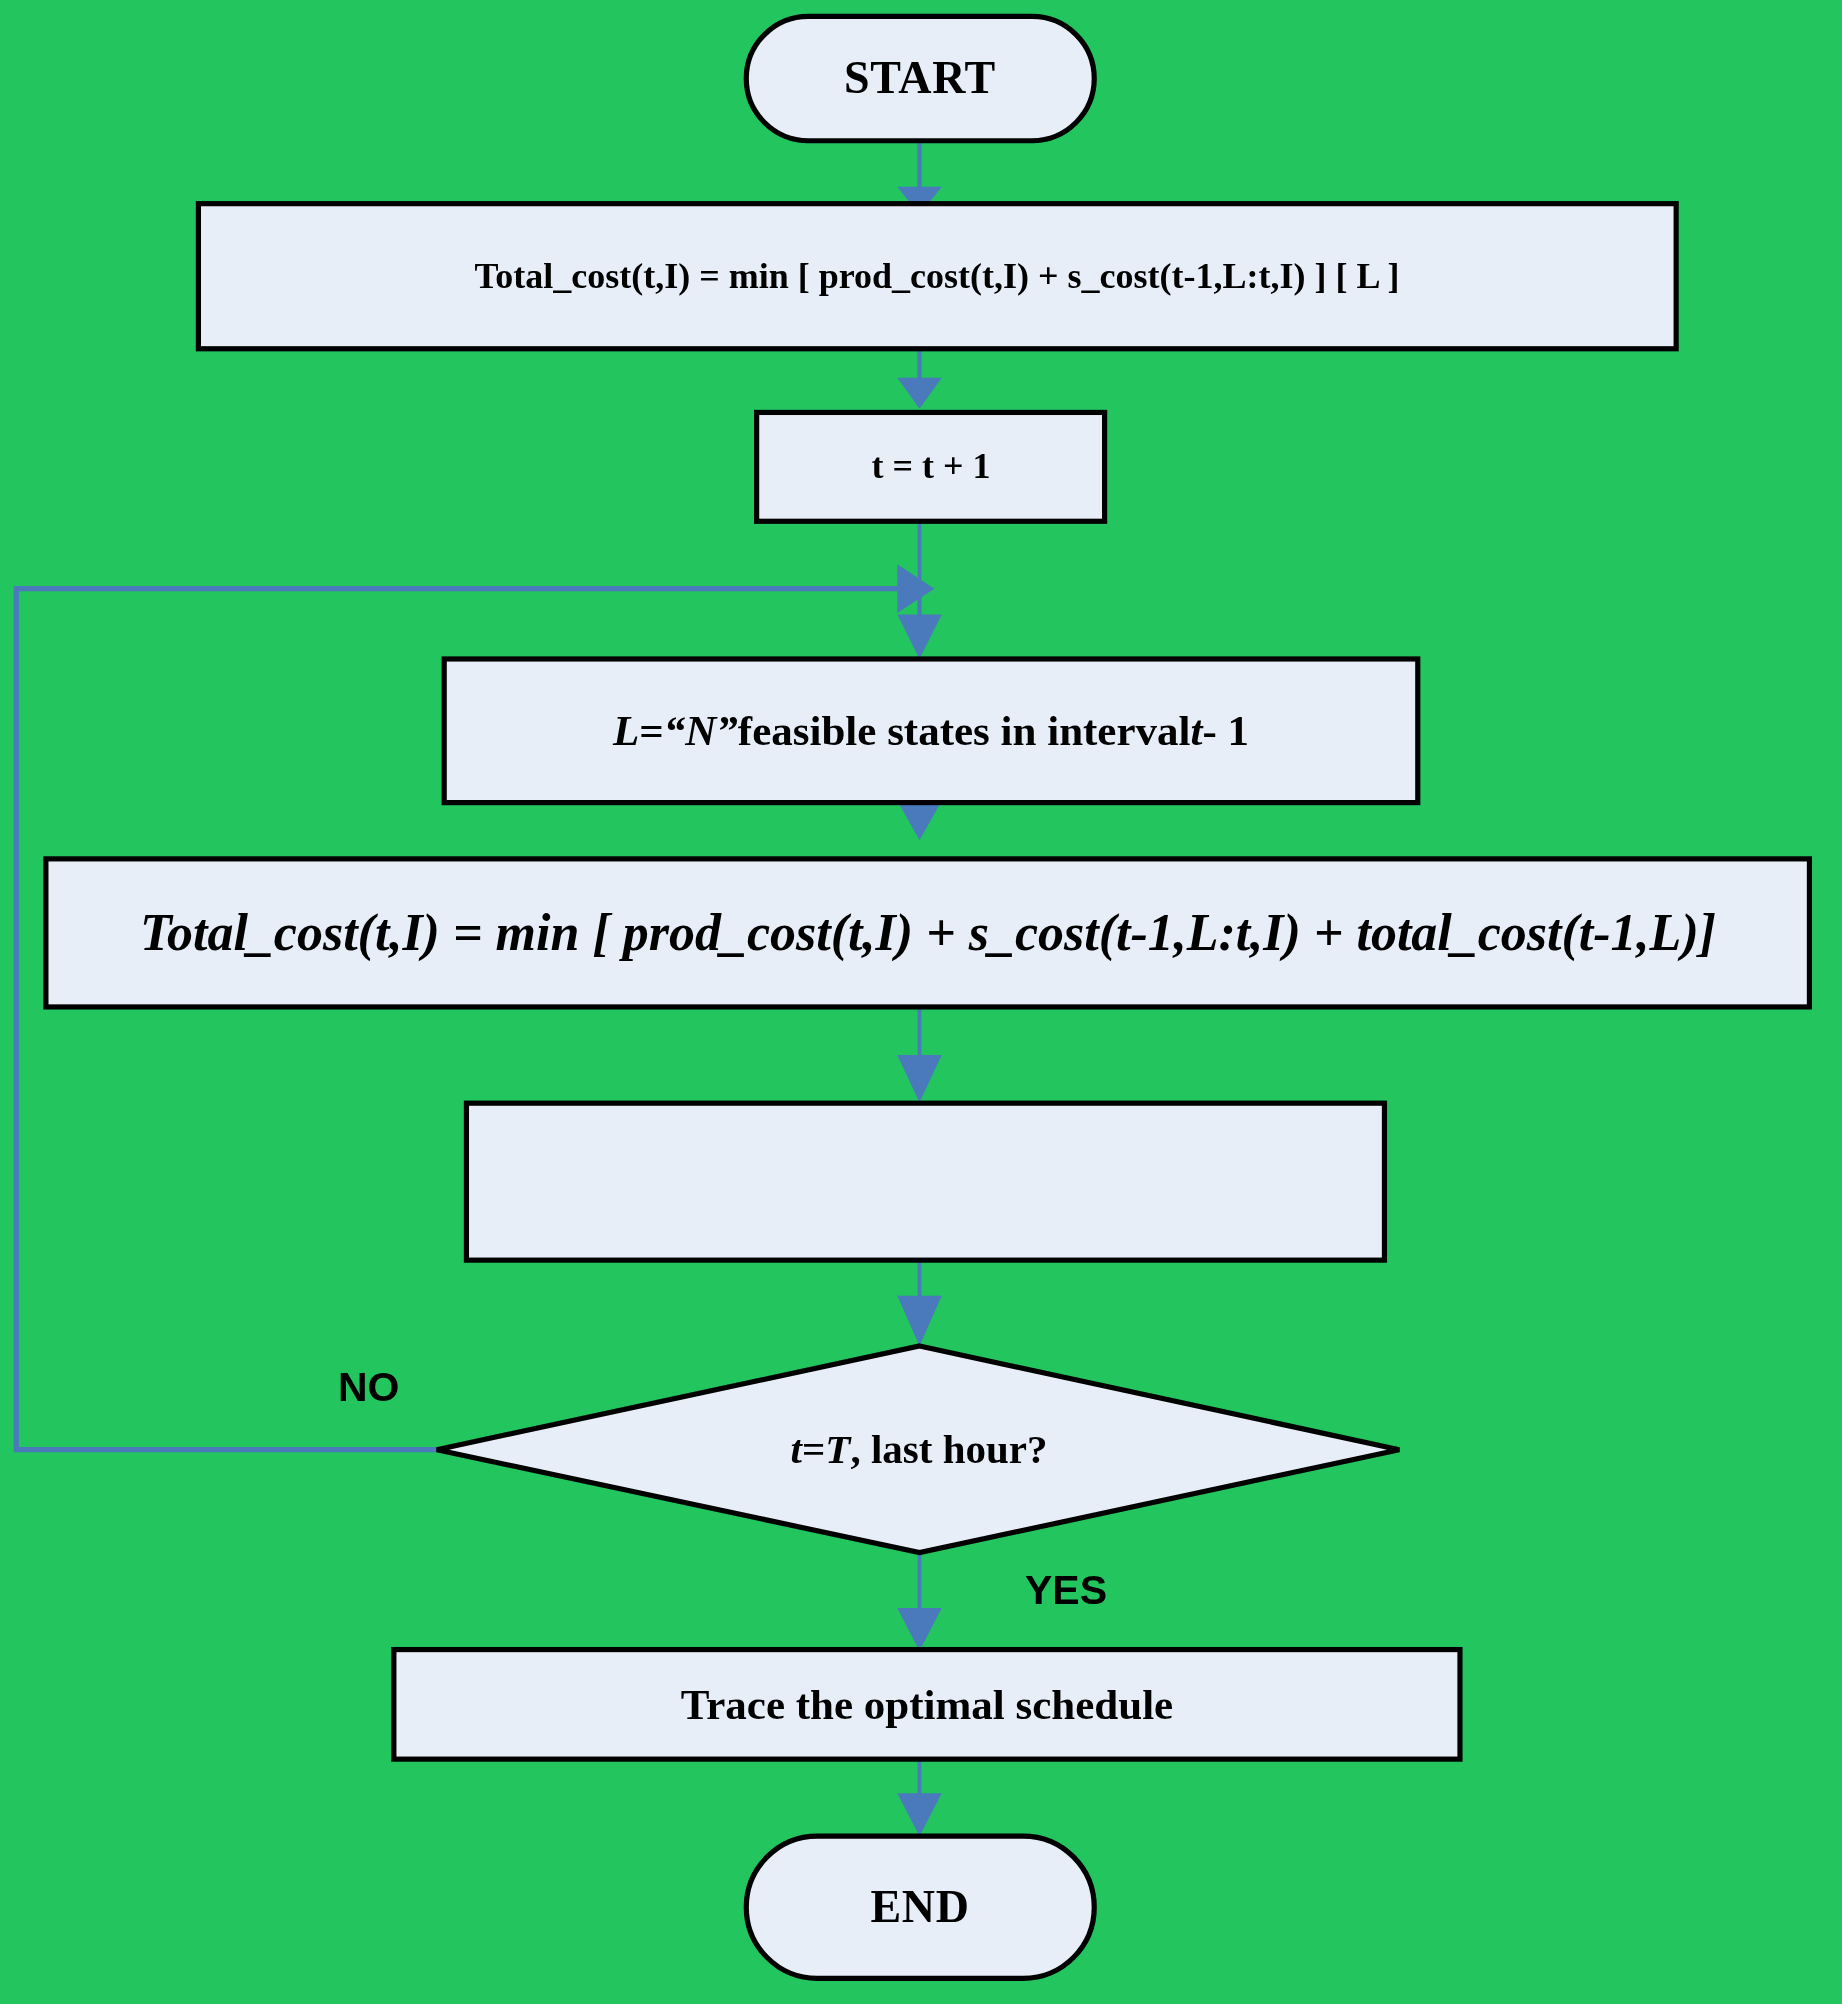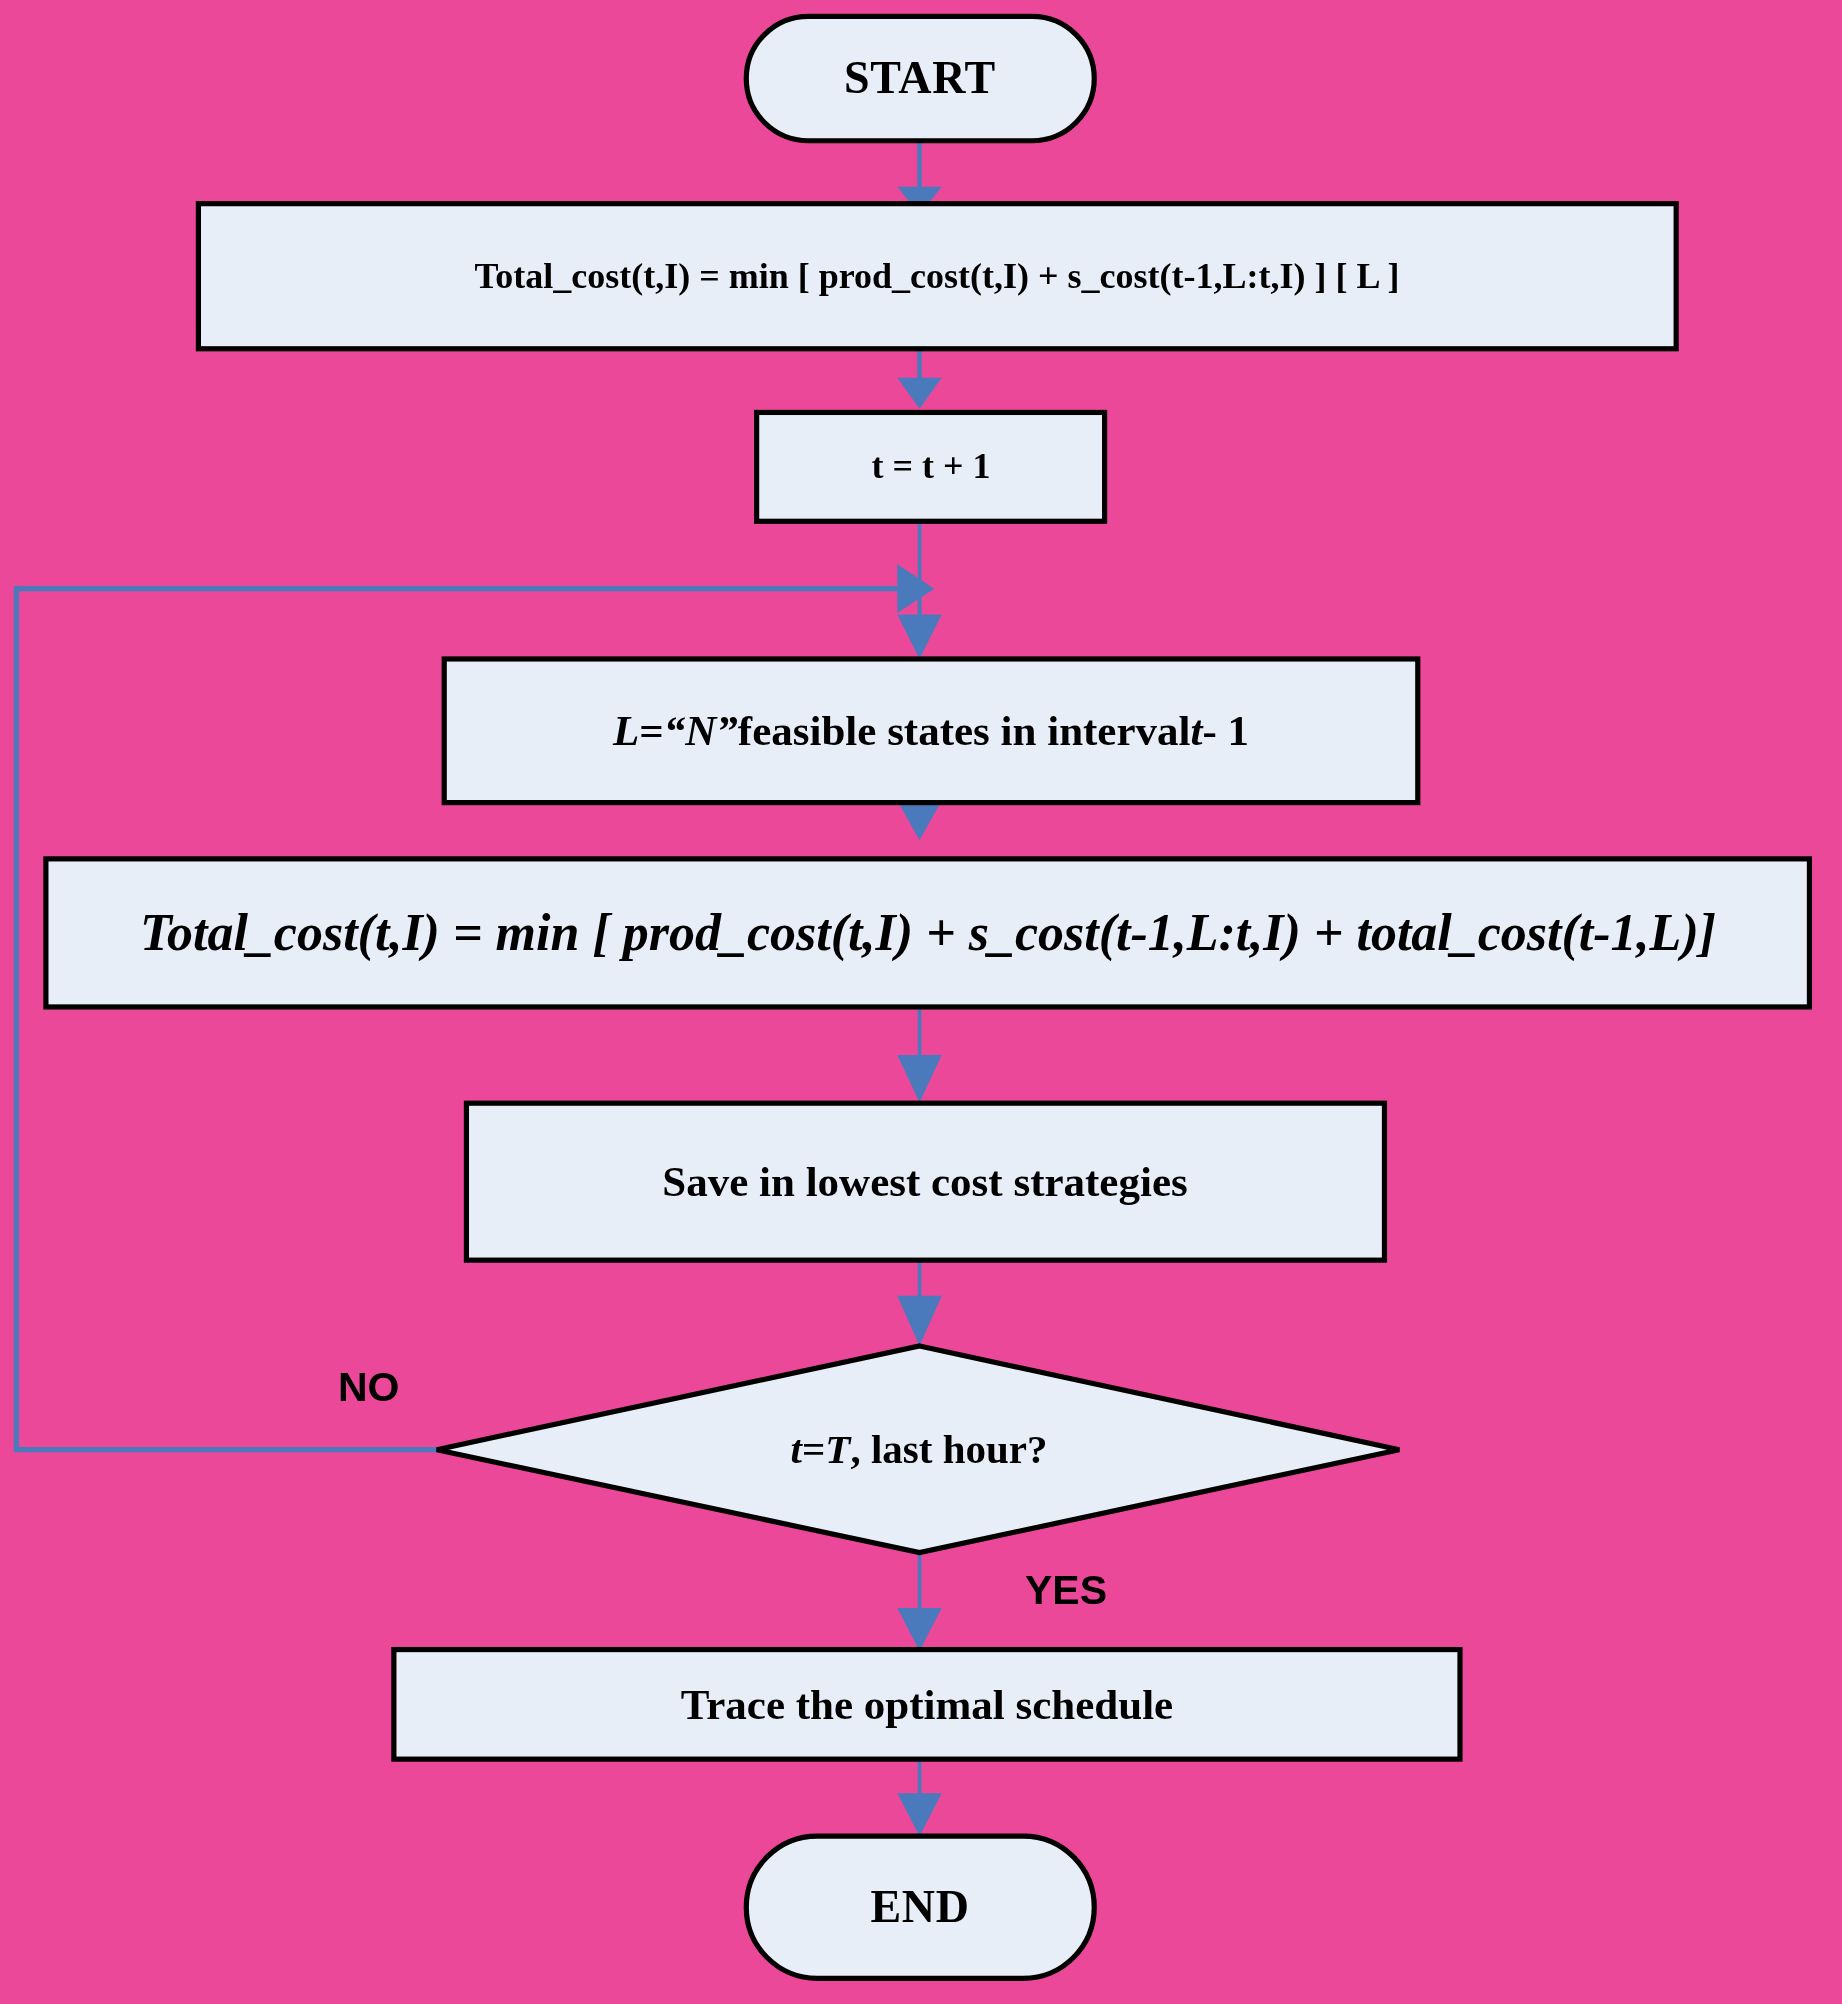--- a/index.html
+++ b/index.html
@@ -7,21 +7,21 @@
     padding: 0;
     background: #ffffff;
   }
   body {
     font-family: "Liberation Serif", serif;
   }
   #flow-root {
     position: relative;
     width: 1842px;
     height: 2005px;
-    background: #ec4899;
+    background: #22c55e;
     overflow: hidden;
   }
   #flow-svg {
     position: absolute;
     left: 0;
     top: 0;
     width: 1842px;
     height: 2005px;
   }
   .node-label {
@@ -172,21 +172,20 @@
       <i>L</i>
       <span> = </span>
       <i>“N”</i>
       <span> feasible states in interval </span>
       <i>t</i>
       <span> - 1</span>
     </div>
 
   <div class="node-label lbl-formula-wide" style="left:46px; top:859px; width:1764px; height:148px;">Total_cost(t,I) = min [ prod_cost(t,I) + s_cost(t-1,L:t,I) + total_cost(t-1,L)]</div>
 
-  <div class="node-label lbl-process" style="left:466px; top:1103px; width:918px; height:157px;">Save in lowest cost strategies</div>
 
   <div class="node-label lbl-decision" style="left:549px; top:1392px; width:740px; height:115px;">
       <i>t</i>
       <span> = </span>
       <i>T</i>
       <span> , last hour?</span>
     </div>
 
   <div class="node-label lbl-terminator" style="left:746px; top:1836px; width:348px; height:142px;">END</div>
 

